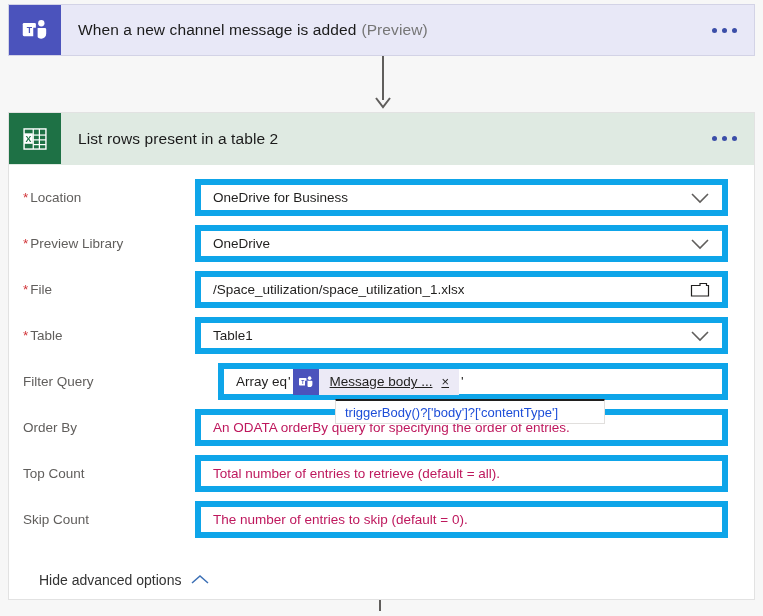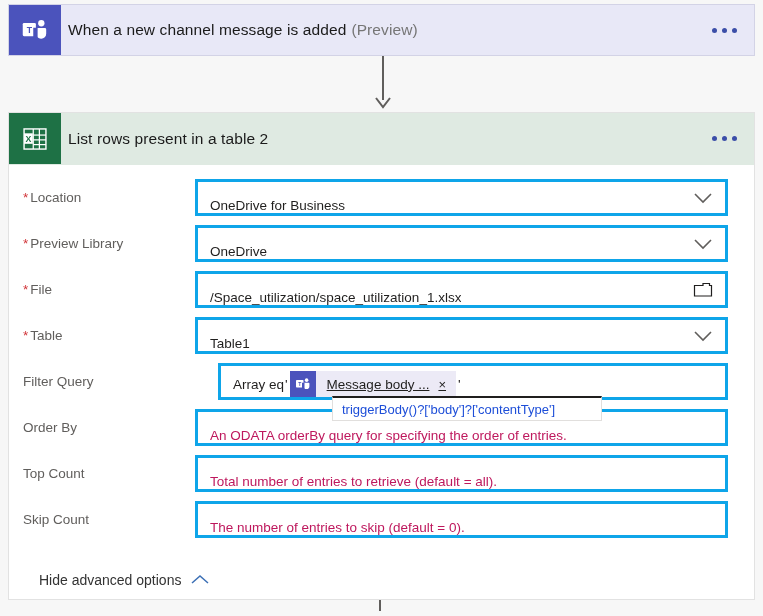--- a/index.html
+++ b/index.html
@@ -40,21 +40,21 @@
     align-items: center;
     justify-content: center;
   }
   .teams-icon-box { background: #4b53bc; }
   .excel-icon-box { background: #1e7145; }
 
   .card-title {
     flex: 1;
     display: flex;
     align-items: center;
-    padding-left: 7px;
+    padding-left: 17px;
     font-size: 15.5px;
     color: #1b1b1b;
     letter-spacing: .1px;
   }
   .card-title .preview {
     color: #767676;
     margin-left: 5px;
   }
   .ellipsis-btn {
     width: 60px;
@@ -128,24 +128,24 @@
   }
   .req-star {
     color: #d13438;
     margin-right: 2px;
   }
   .field {
     position: relative;
     flex: 1;
     margin-right: 26px;
     height: 37px;
-    border: 3px solid #0ea5e9;
+    border: 6px solid #0ea5e9;
     background: #fff;
     display: flex;
-    align-items: flex-end;
+    align-items: center;
     padding: 0 12px;
     font-size: 13.5px;
     color: #201f1e;
   }
   .field.placeholder-field { color: #be185d; }
   .field-value { white-space: nowrap; overflow: hidden; }
 
   .chevron {
     position: absolute;
     right: 12px;

